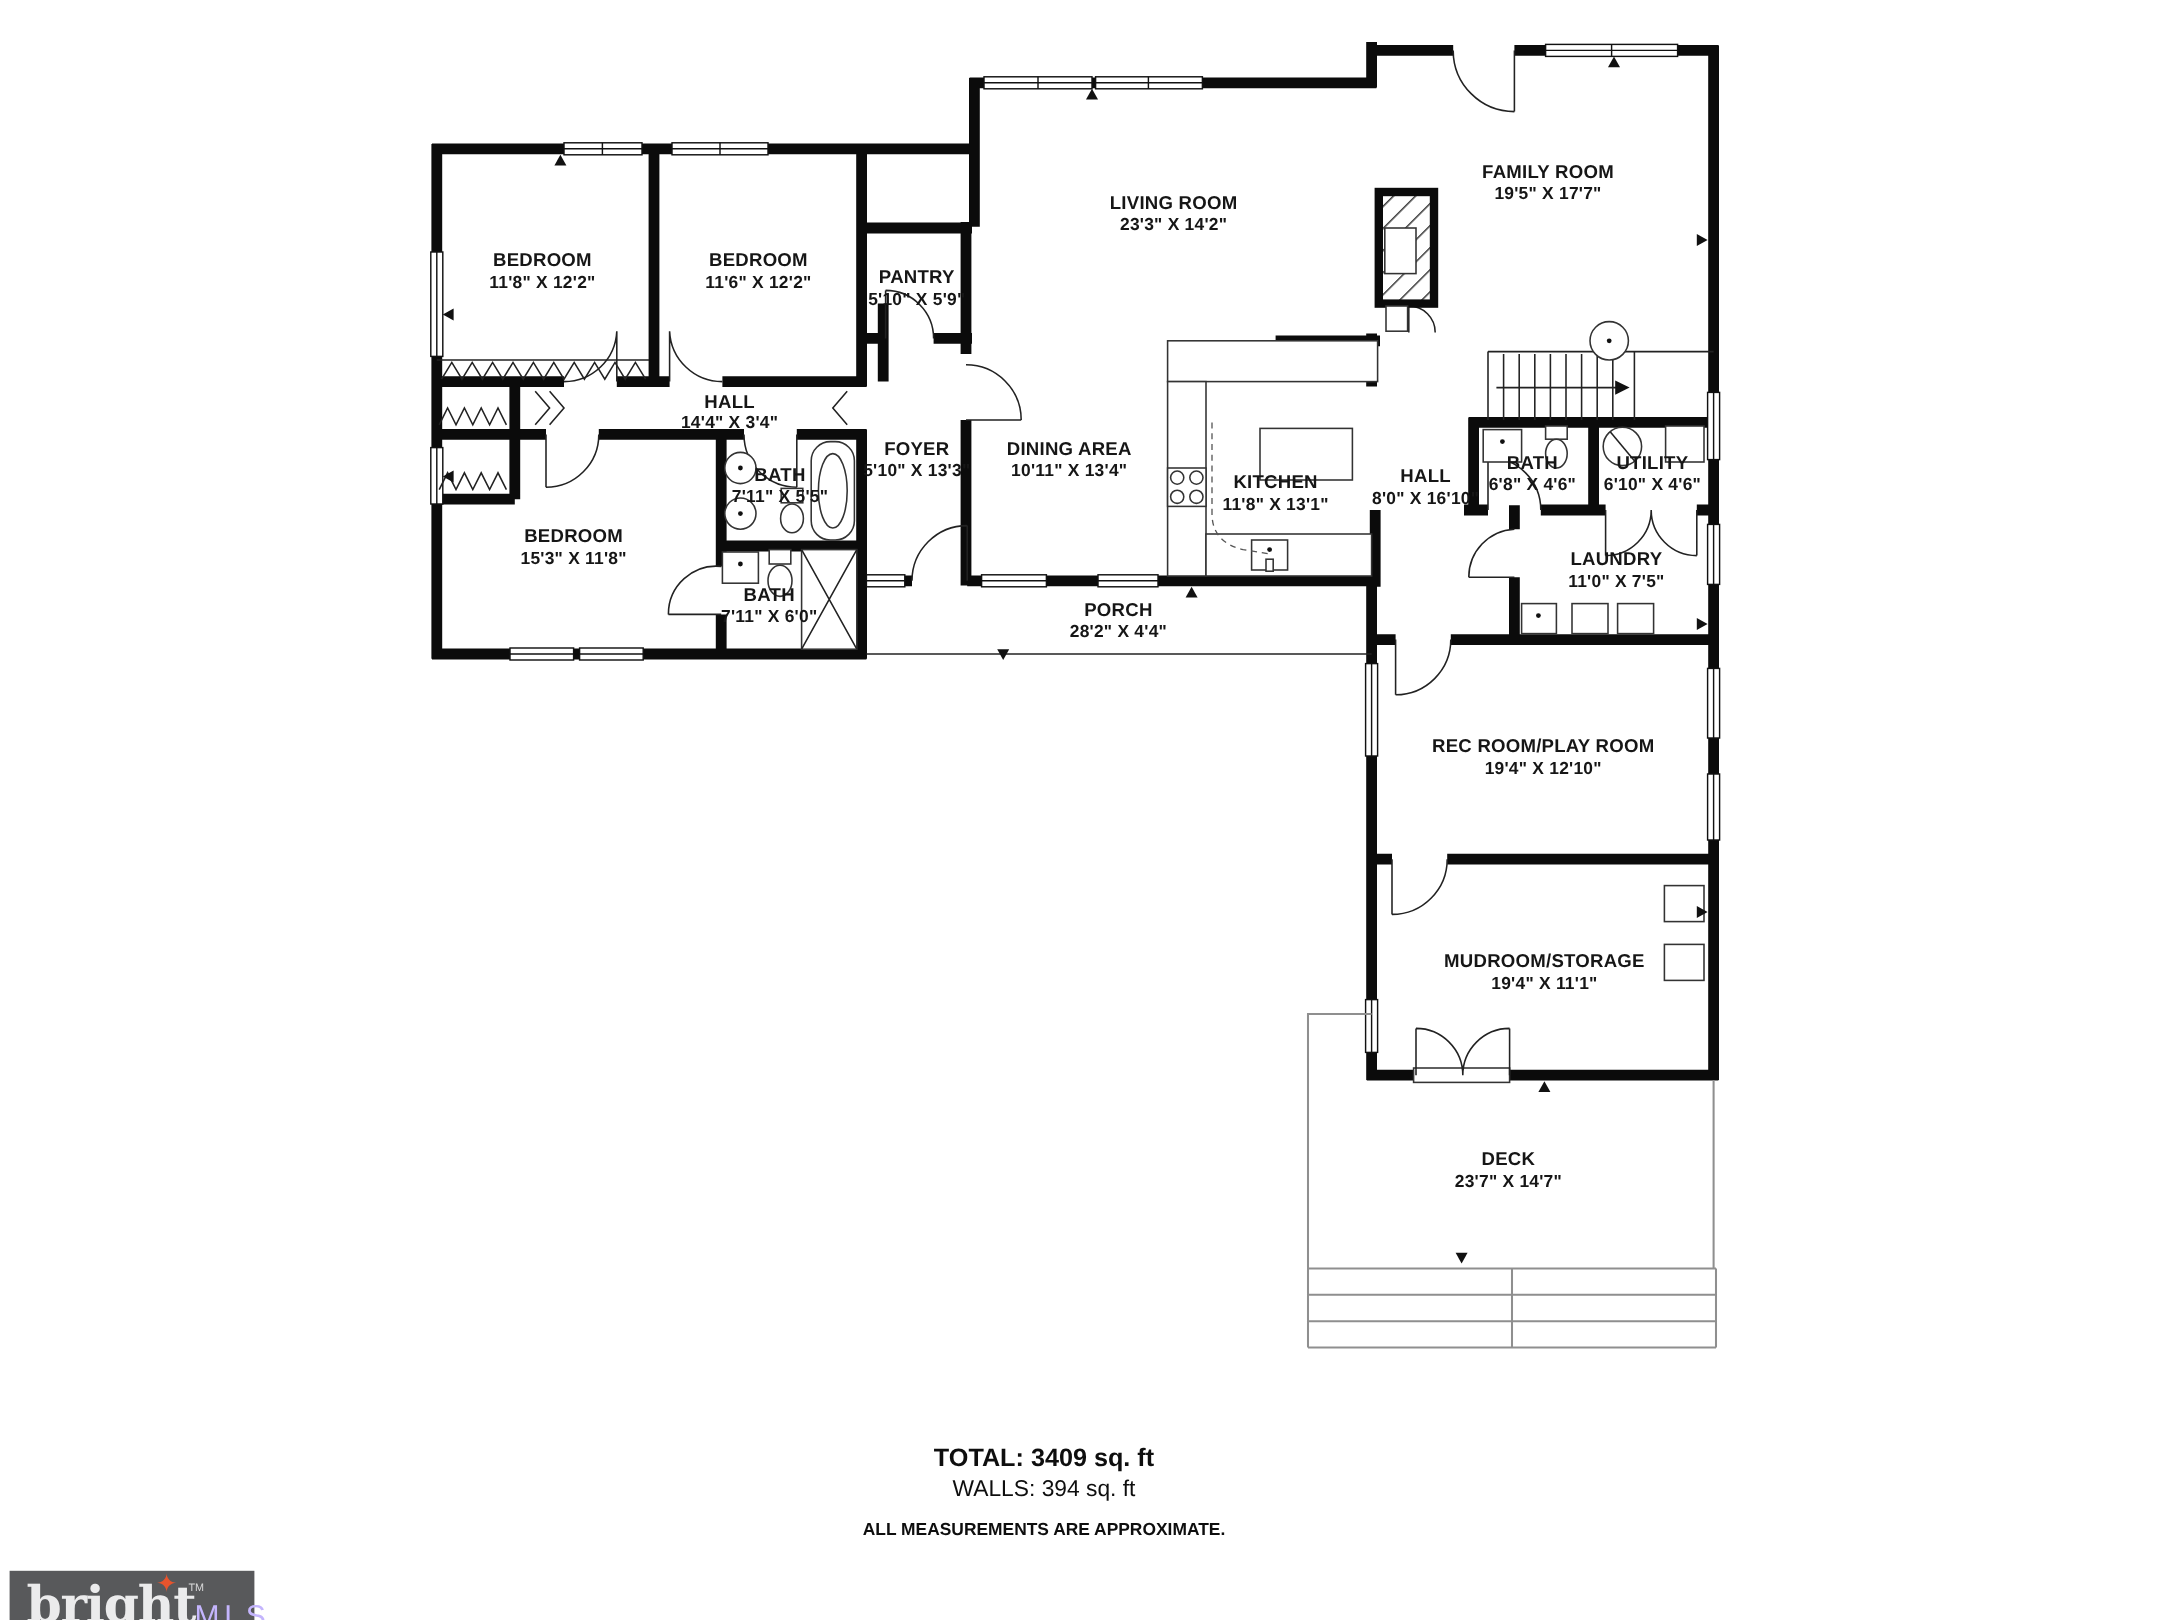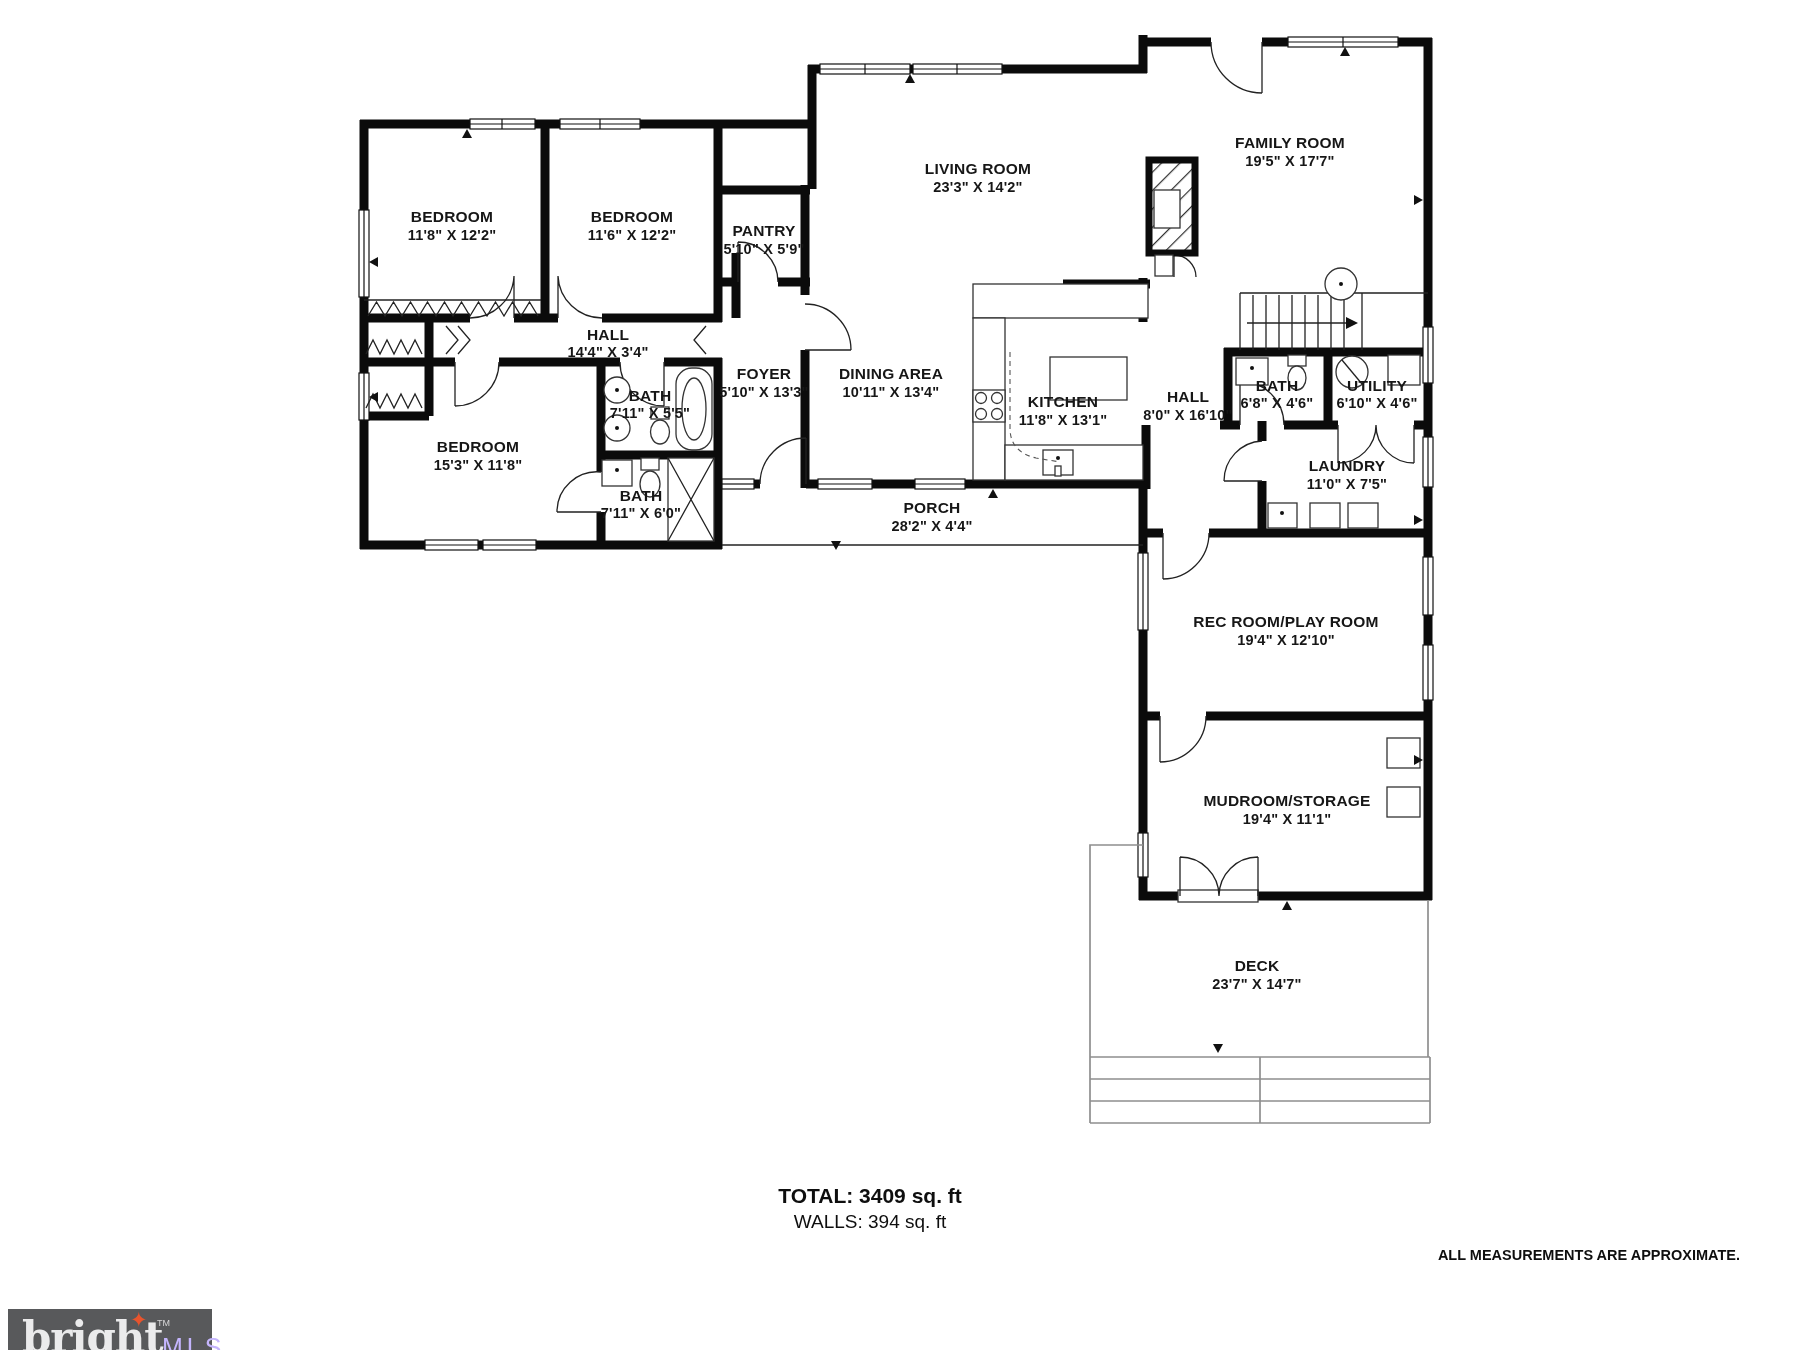--- a/index.html
+++ b/index.html
@@ -12,23 +12,23 @@
   .fix{stroke:#333;stroke-width:1.3;fill:#fff;}
   .dash{stroke:#555;stroke-width:1.1;fill:none;stroke-dasharray:5 4;}
   .deckline{stroke:#8f8f8f;stroke-width:1.7;fill:none;}
   .win{fill:#fff;stroke:#111;stroke-width:1.2;}
   .winline{stroke:#111;stroke-width:1.2;}
   .tick{fill:#111;}
   .room-name{font:700 15.5px "Liberation Sans",sans-serif;fill:#161616;text-anchor:middle;letter-spacing:.2px;}
   .room-dims{font:700 14.5px "Liberation Sans",sans-serif;fill:#161616;text-anchor:middle;letter-spacing:.2px;}
   
   .summary{position:absolute;top:1183px;left:0;width:1740px;text-align:center;color:#0e0e0e;}
-  .summary .total{font:700 21px "Liberation Sans",sans-serif;line-height:26px;}
+  .summary .total{font:700 21px "Liberation Sans",sans-serif;line-height:26px;margin-top:20px;}
   .summary .line{font:400 19px "Liberation Sans",sans-serif;line-height:25px;}
-  .summary .disclaimer{font:700 14.5px "Liberation Sans",sans-serif;margin-top:13px;text-align:right;}
+  .summary .disclaimer{font:700 14.5px "Liberation Sans",sans-serif;margin-top:13px;}
   
   .logo{position:absolute;left:8px;top:1277px;width:204px;height:68px;background:#58595b;margin-top:32px;}
   .logo .bright{position:absolute;left:14px;top:4px;font:700 42px "DejaVu Serif",serif;
                 color:#ebebec;letter-spacing:-1px;}
   .logo .spark{position:absolute;left:122px;top:-1px;font-size:21px;color:#e8542d;}
   .logo .tm{position:absolute;left:149px;top:9px;font:400 9px "Liberation Sans",sans-serif;color:#d8d8d9;}
   .logo .mls{position:absolute;left:154px;top:24px;font:300 25px "Liberation Sans",sans-serif;
              color:#c4b5fd;letter-spacing:4px;}
 </style>
 </head>

